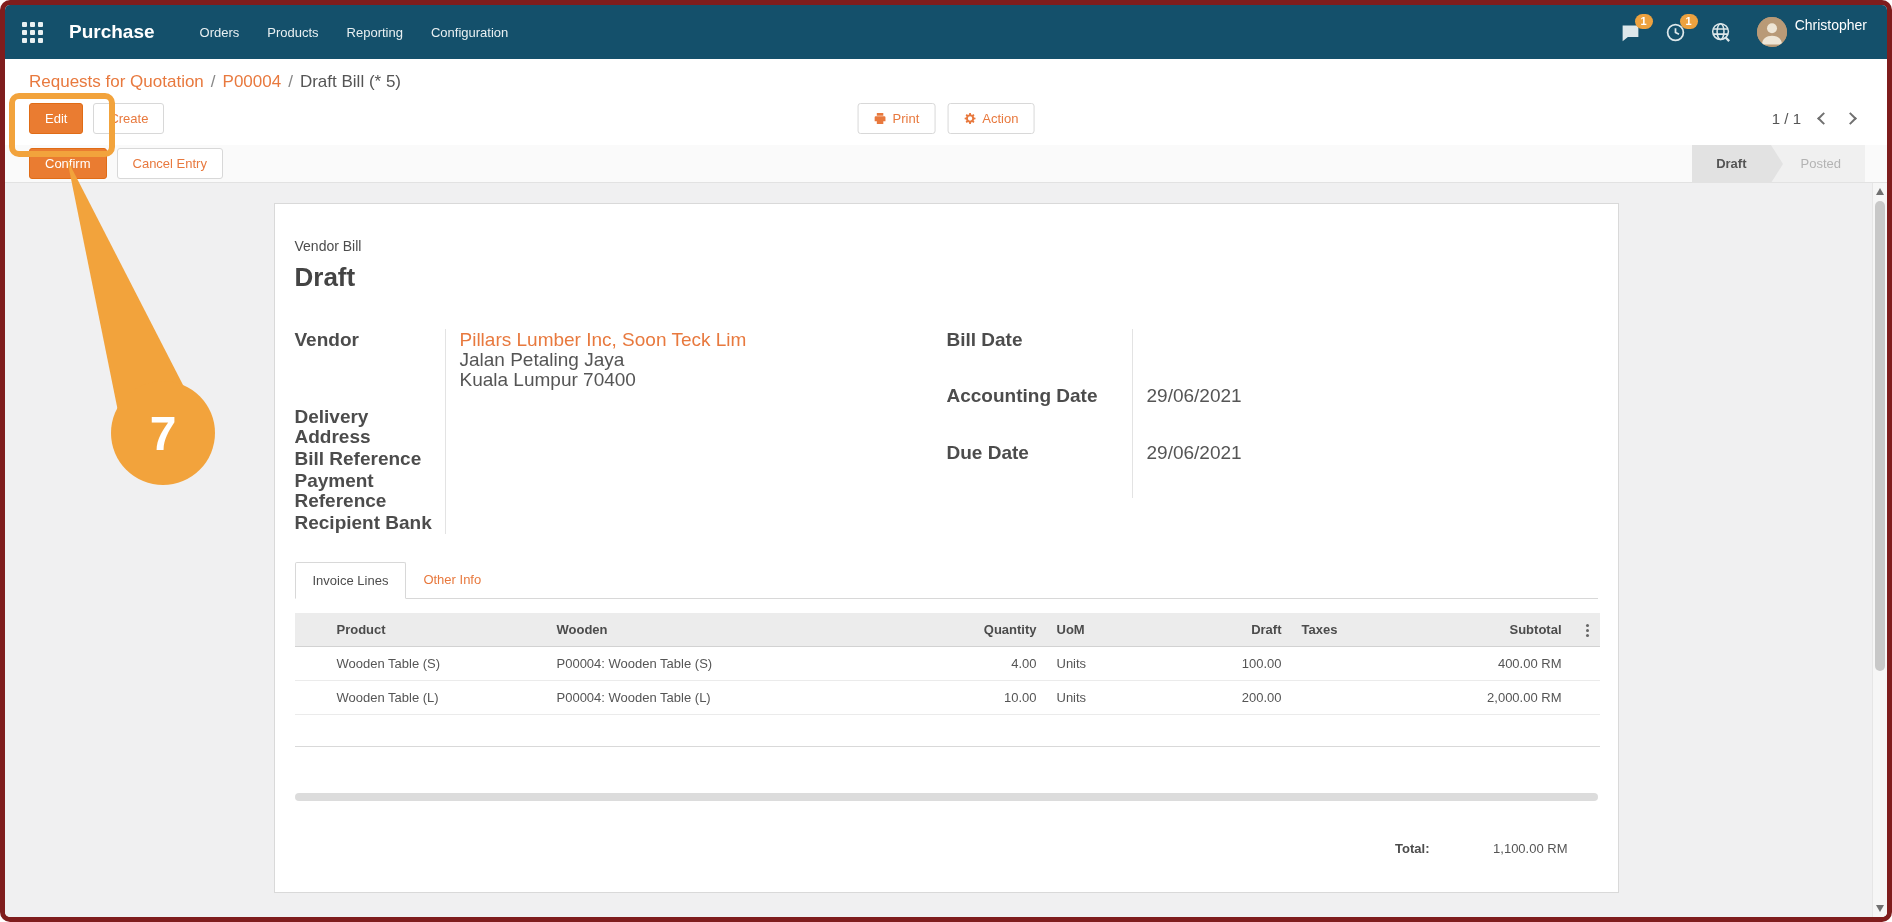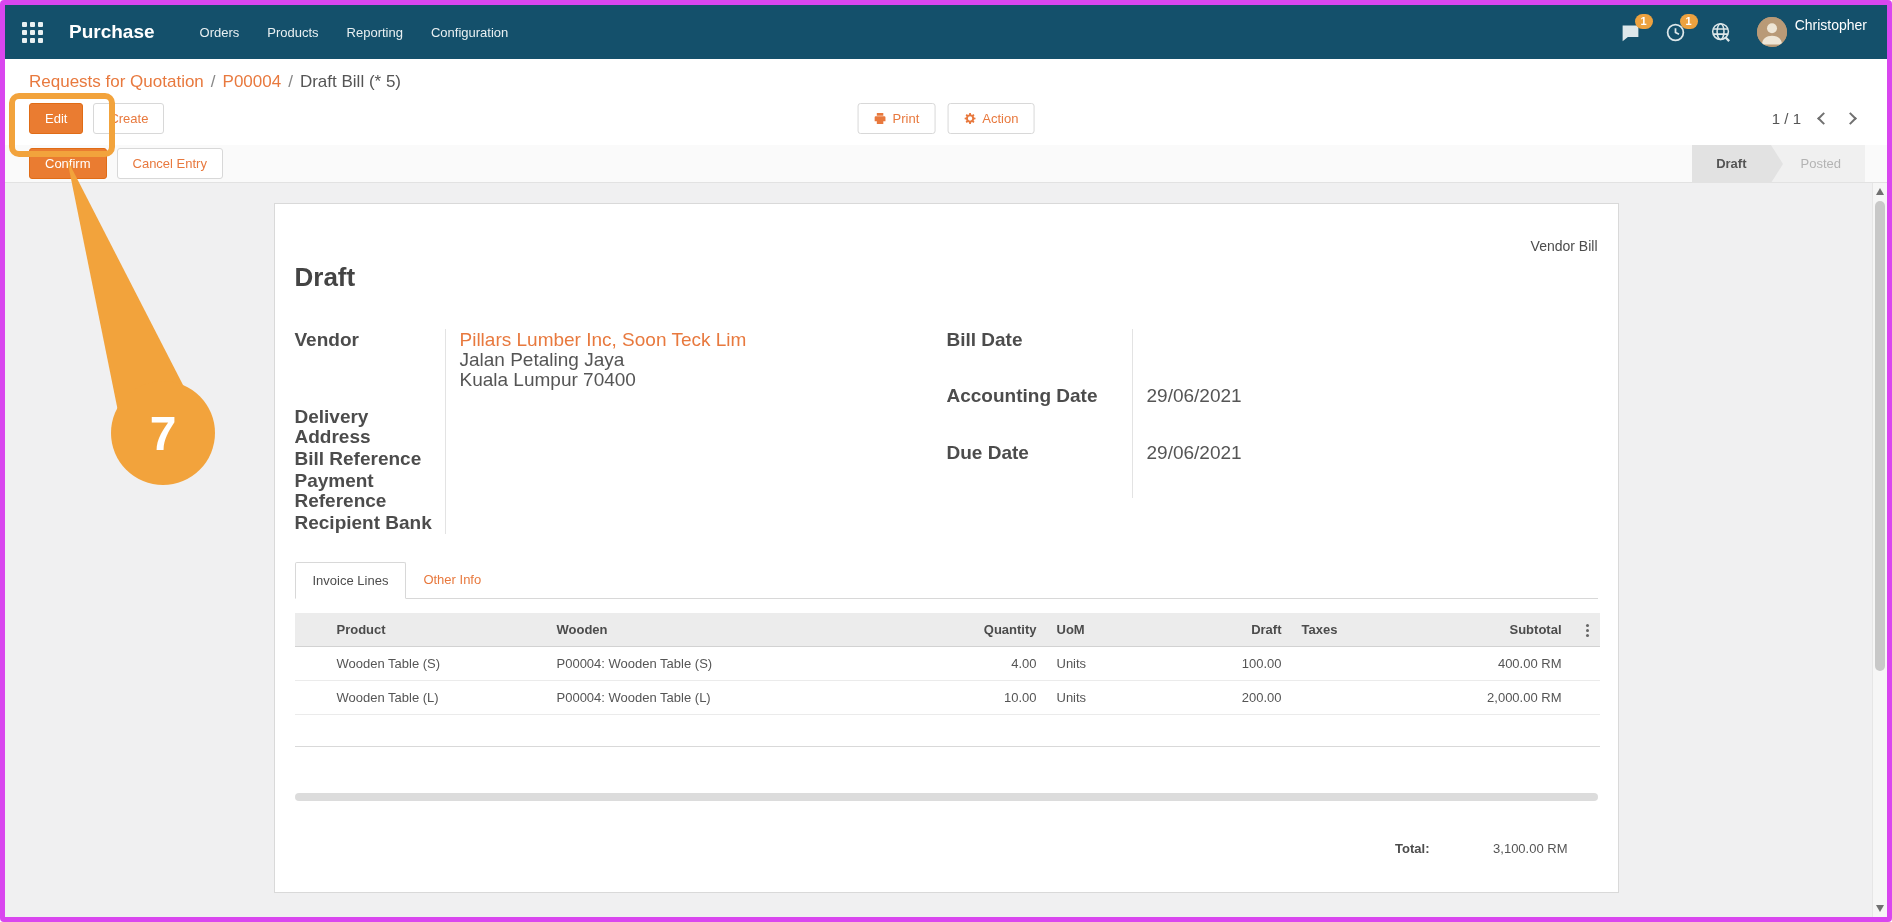--- a/index.html
+++ b/index.html
@@ -1,21 +1,21 @@
 <!DOCTYPE html>
 <html><head>
 <meta charset="utf-8">
 <style>
   * { box-sizing: border-box; }
   html, body { margin: 0; padding: 0; background: #fff; }
   body { font-family: "Liberation Sans", "DejaVu Sans", sans-serif; }
 
   .frame {
     position: relative; width: 1892px; height: 922px;
-    border: 5px solid #d946ef; border-radius: 4px;
+    border: 5px solid #7f1d1d; border-radius: 10px;
     overflow: hidden; background: #fff;
     display: flex; flex-direction: column;
   }
 
   
   .navbar { height: 54px; flex: 0 0 54px; background: #14506b; display: flex; align-items: center; color: #fff; padding-right: 20px; }
   .apps-btn { width: 54px; height: 54px; display: flex; align-items: center; justify-content: center; cursor: pointer; }
   .apps-grid { display: grid; grid-template-columns: repeat(3, 5px); grid-gap: 3px; }
   .apps-grid span { width: 5px; height: 5px; background: #e9f0f2; border-radius: 1px; }
   .app-name { font-size: 19px; font-weight: 600; margin: 0 34px 0 10px; cursor: pointer; }
@@ -51,21 +51,21 @@
   .statusbar { margin-left: auto; display: flex; align-items: stretch; background: #f0f0f0; margin-right: 22px; }
   .status-step { font-size: 13px; padding: 0 24px; display: flex; align-items: center; position: relative; cursor: pointer; }
   .status-step.active { color: #555; font-weight: bold; background: #e2e2e2; }
   .status-step.active::after { content: ""; position: absolute; right: -12px; top: 0; border-left: 12px solid #e2e2e2; border-top: 19px solid transparent; border-bottom: 19px solid transparent; z-index: 2; }
   .status-step.inactive { color: #b3b3b3; padding-left: 30px; }
 
   
   .content { flex: 1; background: #f0f0f1; position: relative; overflow: hidden; }
   .sheet { width: 1345px; height: 690px; margin: 20px auto 0; background: #fff; border: 1px solid #d9d9d9; padding: 34px 20px; }
 
-  .doc-type { font-size: 14px; color: #4c4c4c; font-weight: 500; text-align: right; }
+  .doc-type { font-size: 14px; color: #4c4c4c; font-weight: 500; }
   .doc-state { font-size: 26px; font-weight: bold; color: #444; margin: 8px 0 0; }
 
   .groups { display: flex; margin-top: 36px; }
   .o-group { display: grid; font-size: 19px; }
   .o-group.left  { flex: 0 0 630px; grid-template-columns: 150px 1fr; }
   .o-group.right { flex: 1; margin-left: 22px; grid-template-columns: 185px 1fr; }
   .g-label { font-weight: bold; color: #4c4c4c; line-height: 20px; padding: 1px 0; }
   .g-value { border-left: 1px solid #e3e3e3; padding: 1px 0 1px 14px; color: #555; line-height: 20px; min-height: 22px; }
   .vendor-block { padding-bottom: 16px; }
   .vendor-link { color: #e8793e; cursor: pointer; text-decoration: none; display: block; }
@@ -298,21 +298,21 @@
           <tr class="empty-row">
             <td colspan="9"></td>
           </tr>
         </tbody>
       </table>
 
       <div class="sep-bar"></div>
 
       <div class="total-row">
         <span class="total-label">Total:</span>
-        <span class="total-value">3,100.00 RM</span>
+        <span class="total-value">1,100.00 RM</span>
       </div>
     </div>
 
     <div class="scrollbar">
       <div class="sb-arrow up"></div>
       <div class="sb-thumb"></div>
       <div class="sb-arrow down"></div>
     </div>
   </div>
 

